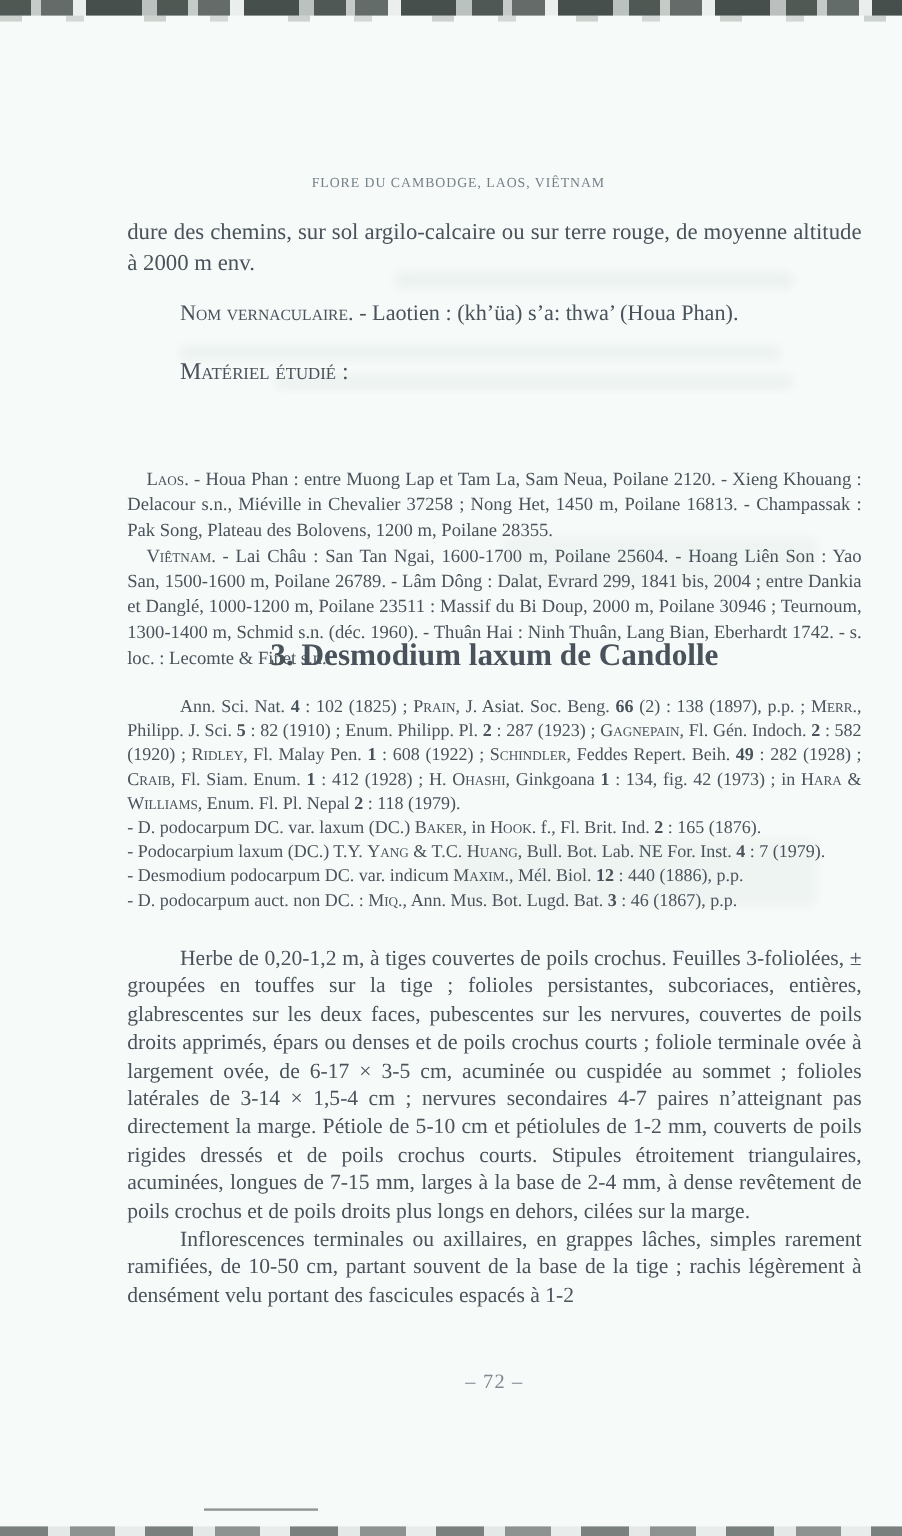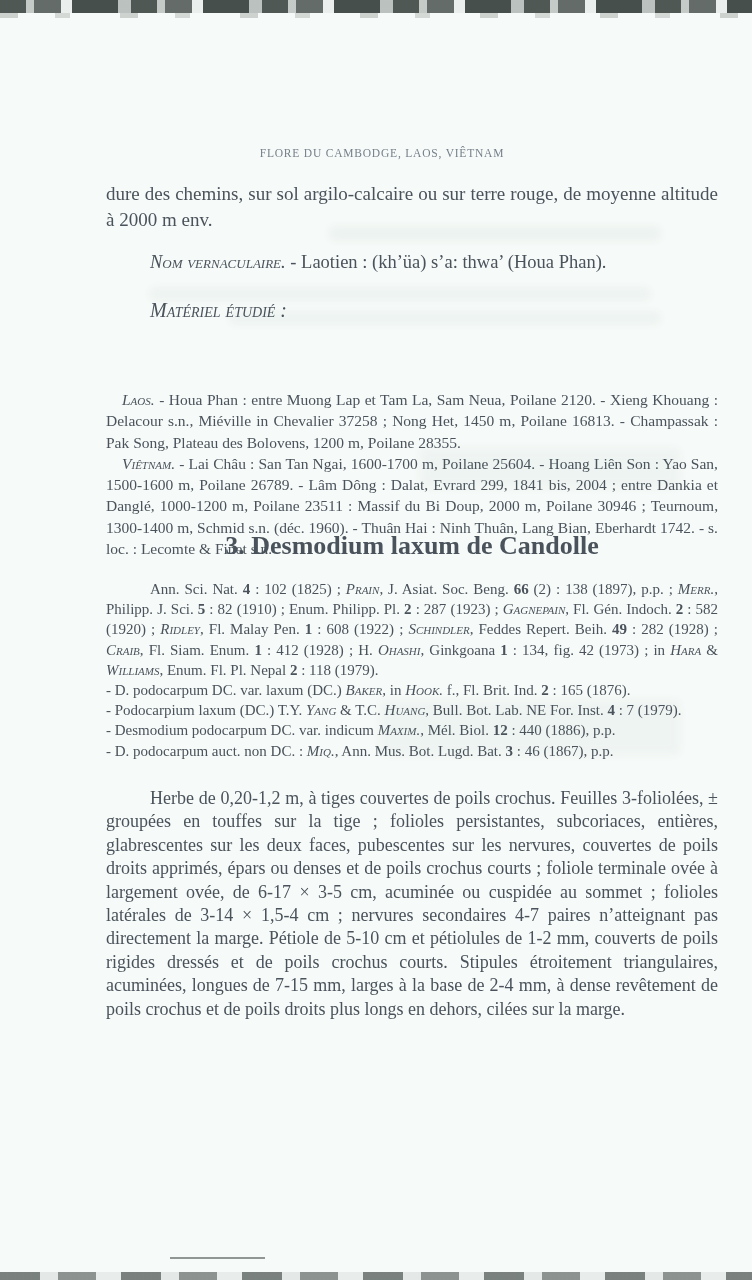--- a/index.html
+++ b/index.html
@@ -5,21 +5,21 @@
   * { margin:0; padding:0; box-sizing:border-box; }
   html,body { width:752px; height:1280px; }
   body { background:#eef2f0; }
   .page {
     position:relative; width:752px; height:1280px; overflow:hidden;
     background:#f6faf8;
     font-family:"Liberation Serif","DejaVu Serif",serif;
     color:#4a535b;
   }
   
-  .sc { font-variant: small-caps; font-style: italic; }
+  .sc { font-variant: small-caps; }
   .i  { }
   .b  { font-weight: bold; }
 
   .col { position:absolute; left:106px; width:612px; }
 
   .running-header {
     position:absolute; left:76px; width:612px; top:147px;
     font-size:11.5px; letter-spacing:.8px; text-align:center; color:#75808a;
   }
   .intro { top:181px; font-size:19px; line-height:26px; text-align:justify; }
@@ -101,16 +101,18 @@
   <div class="col synonymy">
     <p class="first"><span>Ann. Sci. Nat. </span><span class="b">4</span><span> : 102 (1825) ; </span><span class="sc">Prain</span><span>, J. Asiat. Soc. Beng. </span><span class="b">66</span><span> (2) : 138 (1897), </span><span class="i">p.p.</span><span> ; </span><span class="sc">Merr.</span><span>, Philipp. J. Sci. </span><span class="b">5</span><span> : 82 (1910) ; Enum. Philipp. Pl. </span><span class="b">2</span><span> : 287 (1923) ; </span><span class="sc">Gagnepain</span><span>, Fl. Gén. Indoch. </span><span class="b">2</span><span> : 582 (1920) ; </span><span class="sc">Ridley</span><span>, Fl. Malay Pen. </span><span class="b">1</span><span> : 608 (1922) ; </span><span class="sc">Schindler</span><span>, Feddes Repert. Beih. </span><span class="b">49</span><span> : 282 (1928) ; </span><span class="sc">Craib</span><span>, Fl. Siam. Enum. </span><span class="b">1</span><span> : 412 (1928) ; H. </span><span class="sc">Ohashi</span><span>, Gink­goana </span><span class="b">1</span><span> : 134, </span><span class="i">fig. 42</span><span> (1973) ; </span><span class="i">in</span><span> </span><span class="sc">Hara</span><span> &amp; </span><span class="sc">Williams</span><span>, Enum. Fl. Pl. Nepal </span><span class="b">2</span><span> : 118 (1979).</span></p>
     <p class="syn"><span>- </span><span class="i">D. podocarpum</span><span> DC. var. </span><span class="i">laxum</span><span> (DC.) </span><span class="sc">Baker</span><span>, </span><span class="i">in</span><span> </span><span class="sc">Hook.</span><span> f., Fl. Brit. Ind. </span><span class="b">2</span><span> : 165 (1876).</span></p>
     <p class="syn"><span>- </span><span class="i">Podocarpium laxum</span><span> (DC.) T.Y. </span><span class="sc">Yang</span><span> &amp; T.C. </span><span class="sc">Huang</span><span>, Bull. Bot. Lab. NE For. Inst. </span><span class="b">4</span><span> : 7 (1979).</span></p>
     <p class="syn"><span>- </span><span class="i">Desmodium podocarpum</span><span> DC. var. </span><span class="i">indicum</span><span> </span><span class="sc">Maxim.</span><span>, Mél. Biol. </span><span class="b">12</span><span> : 440 (1886), </span><span class="i">p.p.</span></p>
     <p class="syn"><span>- </span><span class="i">D. podocarpum</span><span> auct. </span><span class="i">non</span><span> DC. : </span><span class="sc">Miq.</span><span>, Ann. Mus. Bot. Lugd. Bat. </span><span class="b">3</span><span> : 46 (1867), </span><span class="i">p.p.</span></p>
   </div>
 
   <div class="col description">
     <p><span class="i">Herbe</span><span> de 0,20-1,2 m, à tiges couvertes de poils crochus. </span><span class="i">Feuilles</span><span> 3-foliolées, ± groupées en touffes sur la tige ; folioles persistantes, subco­riaces, entières, glabrescentes sur les deux faces, pubescentes sur les ner­vures, couvertes de poils droits apprimés, épars ou denses et de poils crochus courts ; foliole terminale ovée à largement ovée, de 6-17 × 3-5 cm, acuminée ou cuspidée au sommet ; folioles latérales de 3-14 × 1,5-4 cm ; nervures secondaires 4-7 paires n’atteignant pas directement la marge. Pétiole de 5-10 cm et pétiolules de 1-2 mm, couverts de poils rigides dressés et de poils crochus courts. Stipules étroitement triangu­laires, acuminées, longues de 7-15 mm, larges à la base de 2-4 mm, à dense revêtement de poils crochus et de poils droits plus longs en dehors, cilées sur la marge.</span></p>
+    <p><span class="i">Inflorescences</span><span> terminales ou axillaires, en grappes lâches, simples rarement ramifiées, de 10-50 cm, partant souvent de la base de la tige ; rachis légèrement à densément velu portant des fascicules espacés à 1-2</span></p>
   </div>
 
+  <div class="page-number">– 72 –</div>
 
 </div>
 
 </body></html>

